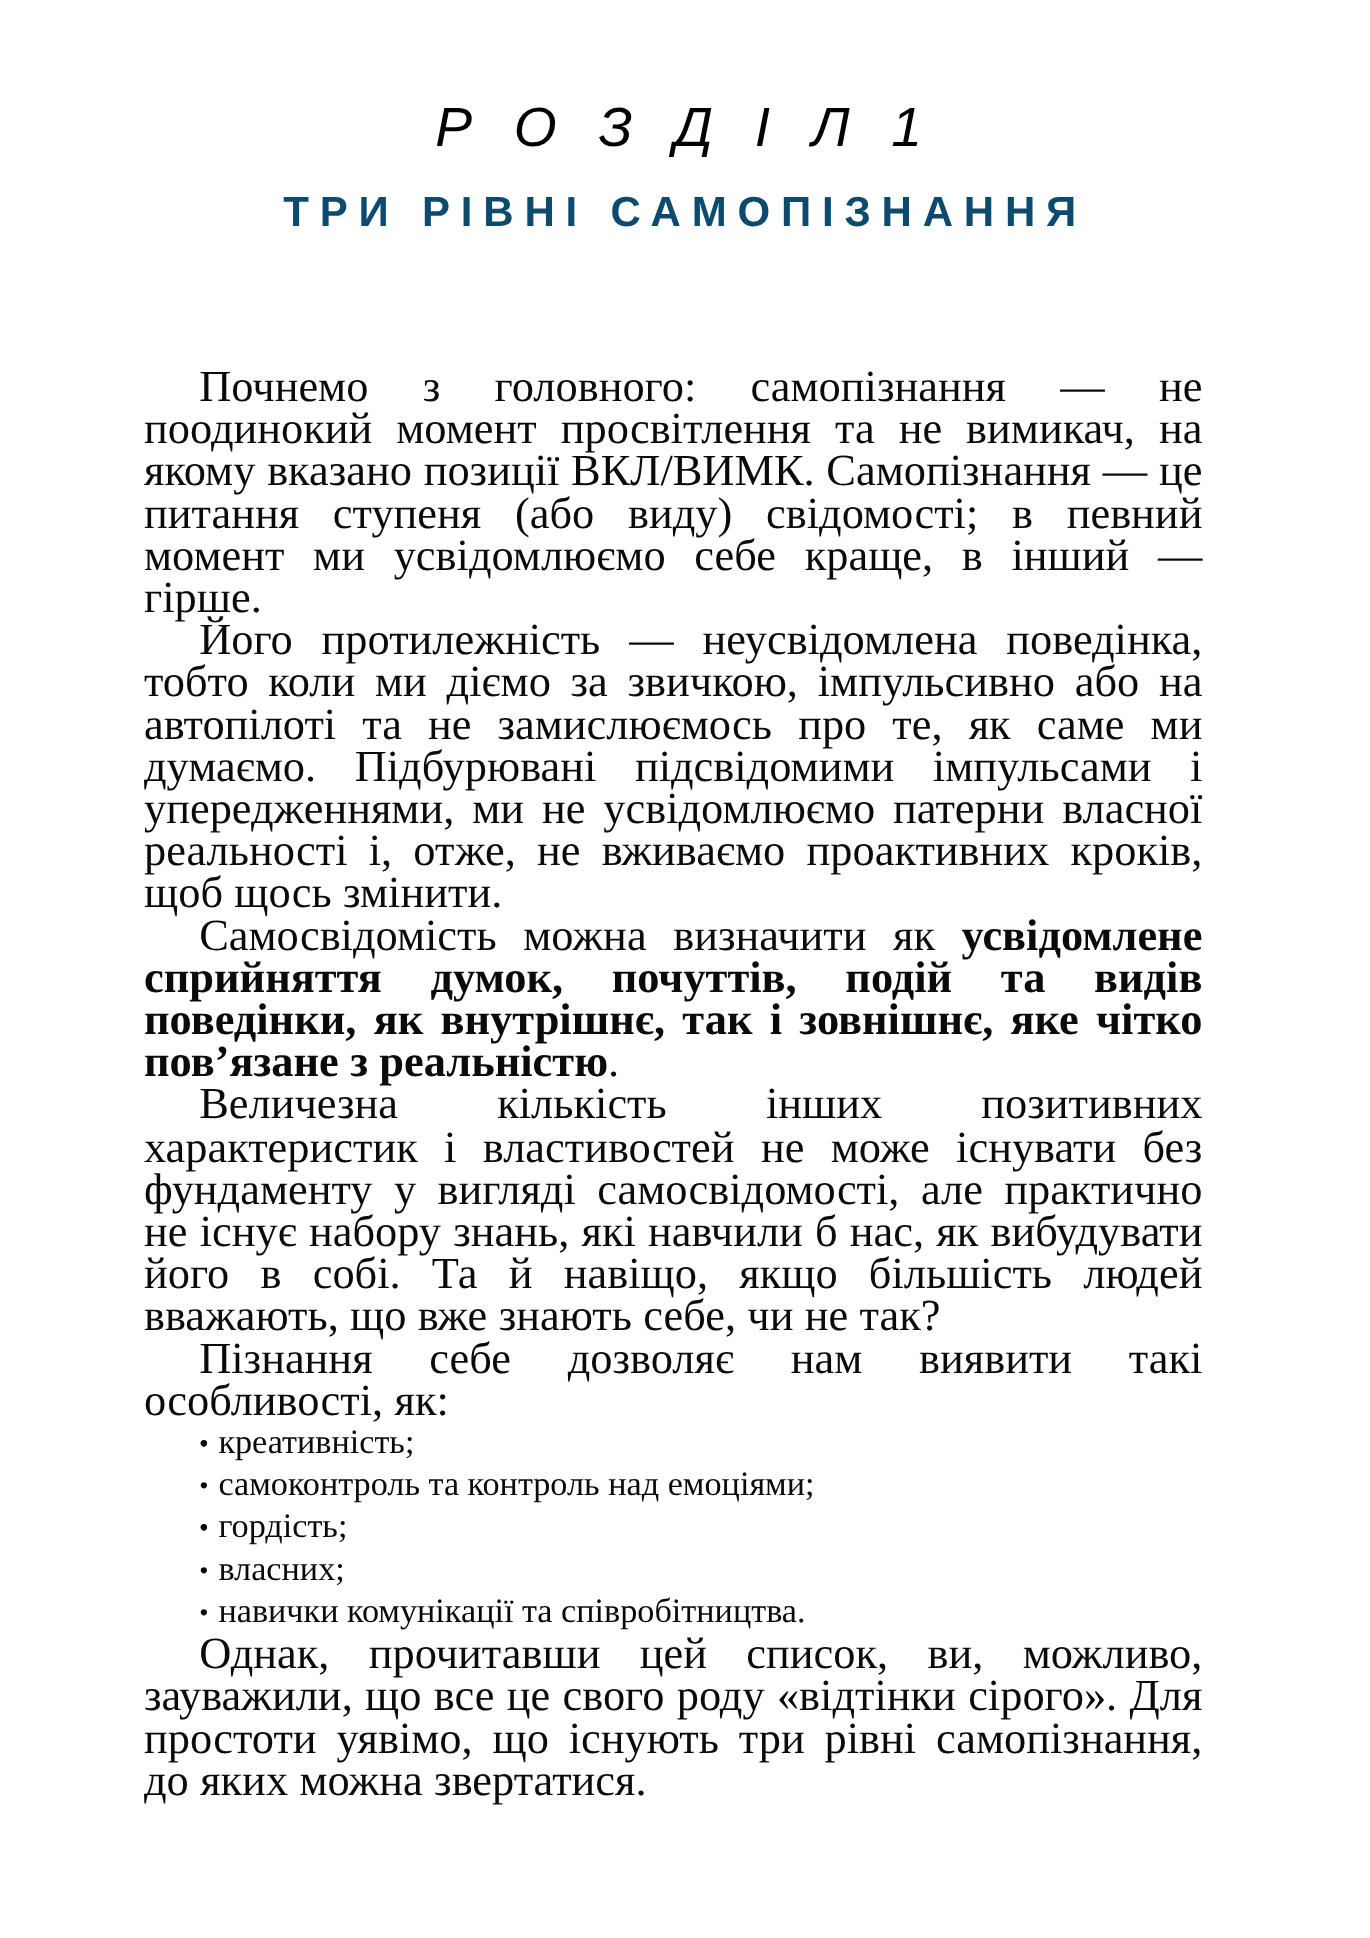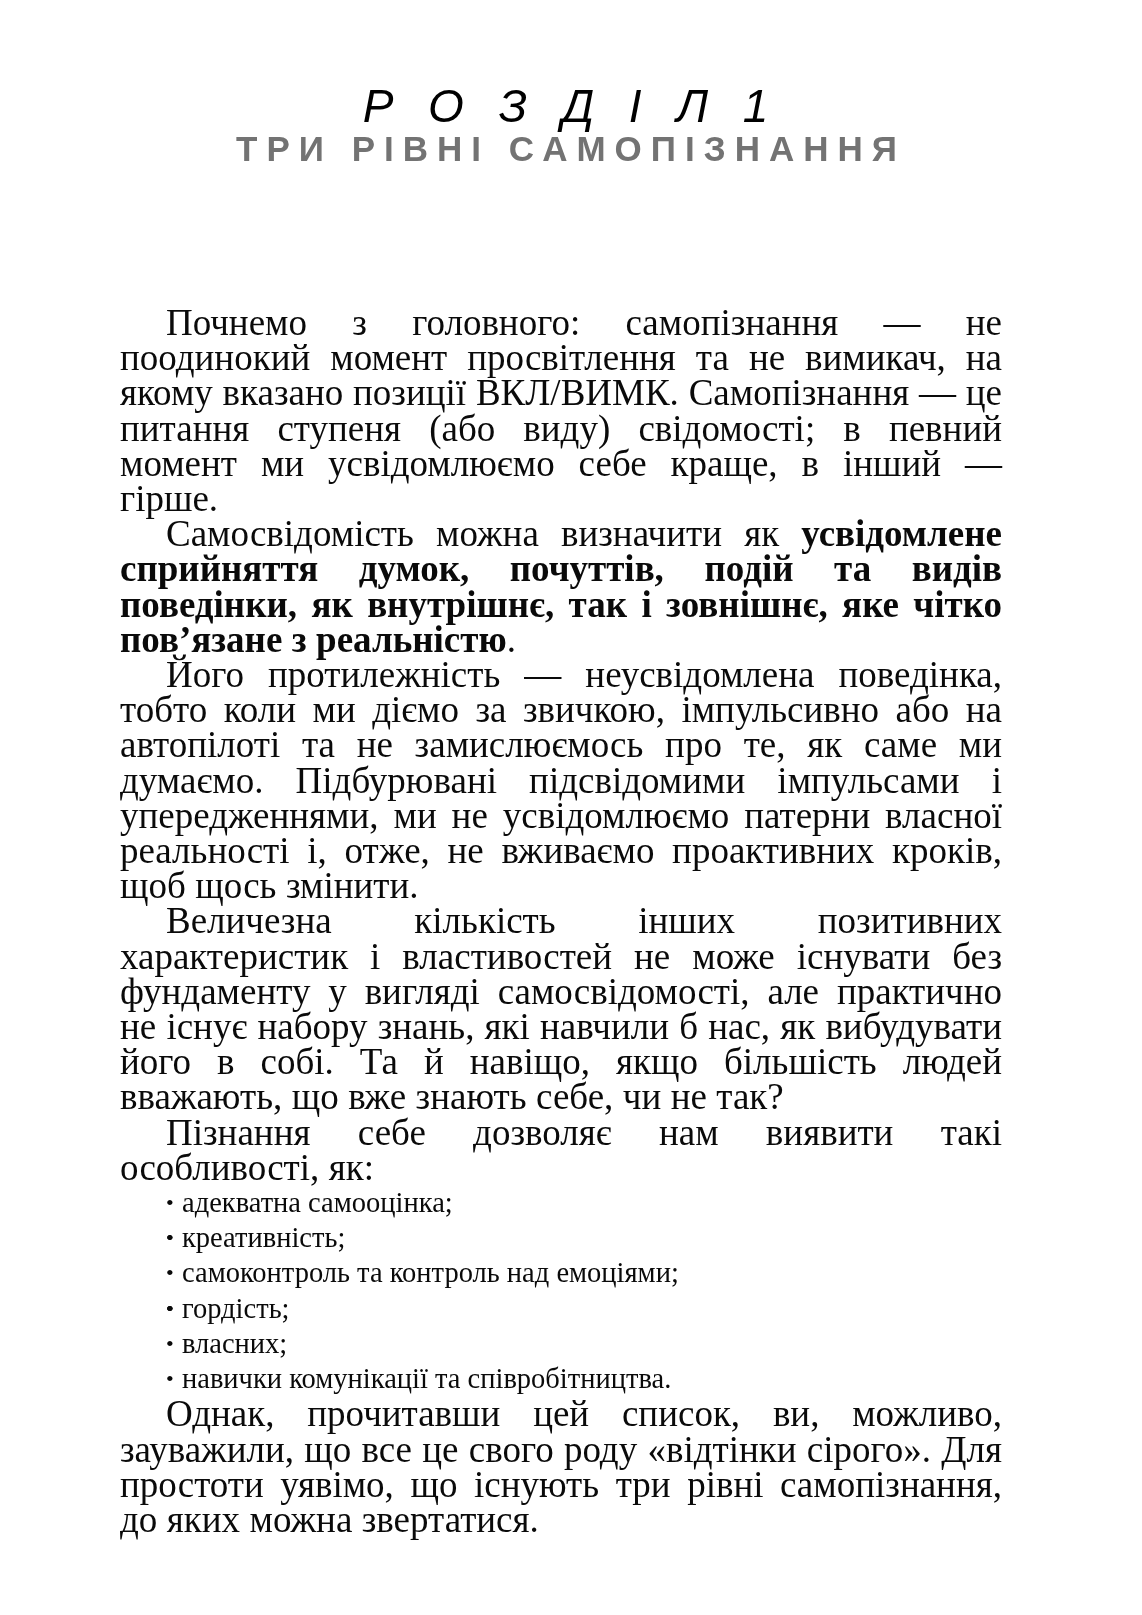--- a/index.html
+++ b/index.html
@@ -37,27 +37,28 @@
     font-style: italic;
     font-weight: 400;
     font-size: 46px;
     letter-spacing: 11px;
     line-height: 1.05;
     color: #000;
     white-space: nowrap;
   }
 
   .chapter-title {
+    margin-top: 28px;
     font-family: "Liberation Sans", "DejaVu Sans", sans-serif;
     font-style: normal;
     font-weight: 700;
     font-size: 35px;
     letter-spacing: 9px;
     line-height: 1.1;
-    color: #737373;
+    color: #0c4a6e;
     white-space: nowrap;
   }
 
   
   .body-col {
     position: absolute;
     left: 120px;
     top: 305px;
     width: 882px;
   }
@@ -107,30 +108,30 @@
 
   <div class="chapter-head">
     <div class="chapter-number">Р О З Д І Л   1</div>
     <div class="chapter-title">ТРИ РІВНІ САМОПІЗНАННЯ</div>
   </div>
 
   <div class="body-col">
 
     <p class="para">Почнемо з головного: самопізнання — не поодинокий момент просвітлення та не вимикач, на якому вказано позиції ВКЛ/ВИМК. Самопізнання — це питання ступеня (або виду) свідомості; в певний момент ми усвідомлюємо себе краще, в інший — гірше.</p>
 
+    <p class="para">Його протилежність — неусвідомлена поведінка, тобто коли ми діємо за звичкою, імпульсивно або на автопілоті та не замислюємось про те, як саме ми думаємо. Підбурювані підсвідомими імпульсами і упередженнями, ми не усвідомлюємо патерни власної реальності і, отже, не вживаємо проактивних кроків, щоб щось змінити.</p>
+
     <p class="para"><span>Самосвідомість можна визначити як </span><b class="emph">усвідомлене сприйняття думок, почуттів, подій та видів поведінки, як внутрішнє, так і зовнішнє, яке чітко пов’язане з реальністю</b><span>.</span></p>
-
-    <p class="para">Його протилежність — неусвідомлена поведінка, тобто коли ми діємо за звичкою, імпульсивно або на автопілоті та не замислюємось про те, як саме ми думаємо. Підбурювані підсвідомими імпульсами і упередженнями, ми не усвідомлюємо патерни власної реальності і, отже, не вживаємо проактивних кроків, щоб щось змінити.</p>
 
     <p class="para">Величезна кількість інших позитивних характеристик і властивостей не може існувати без фундаменту у вигляді самосвідомості, але практично не існує набору знань, які навчили б нас, як вибудувати його в собі. Та й навіщо, якщо більшість людей вважають, що вже знають себе, чи не так?</p>
 
     <p class="para">Пізнання себе дозволяє нам виявити такі особливості, як:</p>
 
     <ul class="bullets">
-      <li><span class="bullet-glyph">•</span><span>адекватна самооцінка;</span></li>
+      <li><span class="bullet-glyph">•</span></li>
       <li><span class="bullet-glyph">•</span></li>
       <li><span class="bullet-glyph">•</span><span>креативність;</span></li>
       <li><span class="bullet-glyph">•</span><span>самоконтроль та контроль над емоціями;</span></li>
       <li><span class="bullet-glyph">•</span></li>
       <li><span class="bullet-glyph">•</span></li>
       <li><span class="bullet-glyph">•</span><span>гордість;</span></li>
       <li><span class="bullet-glyph">•</span><span>власних;</span></li>
       <li><span class="bullet-glyph">•</span><span>навички комунікації та співробітництва.</span></li>
     </ul>
 

